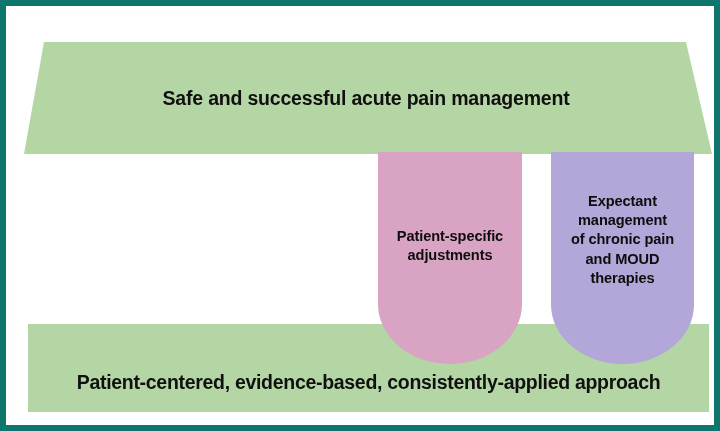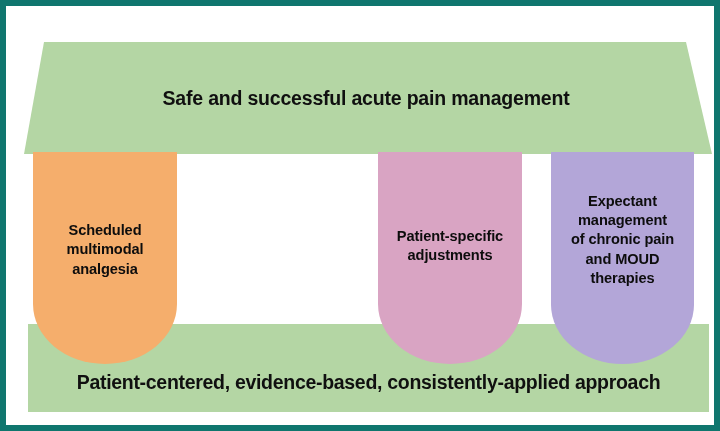--- a/index.html
+++ b/index.html
@@ -116,25 +116,20 @@
       <svg viewBox="0 0 688 112" preserveAspectRatio="none" aria-hidden="true">
         <polygon points="20,0 662,0 688,112 0,112" fill="#b4d6a4"></polygon>
       </svg>
     </div>
     <div class="roof-label">
       <span>Safe and successful acute pain management</span>
     </div>
 
     <div class="foundation"></div>
 
-    <div class="pillar pillar-1">
-      <span class="pillar-label">Scheduled
-multimodal
-analgesia</span>
-    </div>
     <div class="pillar pillar-4">
       <span class="pillar-label">Expectant
 management
 of chronic pain
 and MOUD
 therapies</span>
     </div>
     <div class="pillar pillar-3">
       <span class="pillar-label">Patient-specific
 adjustments</span>

